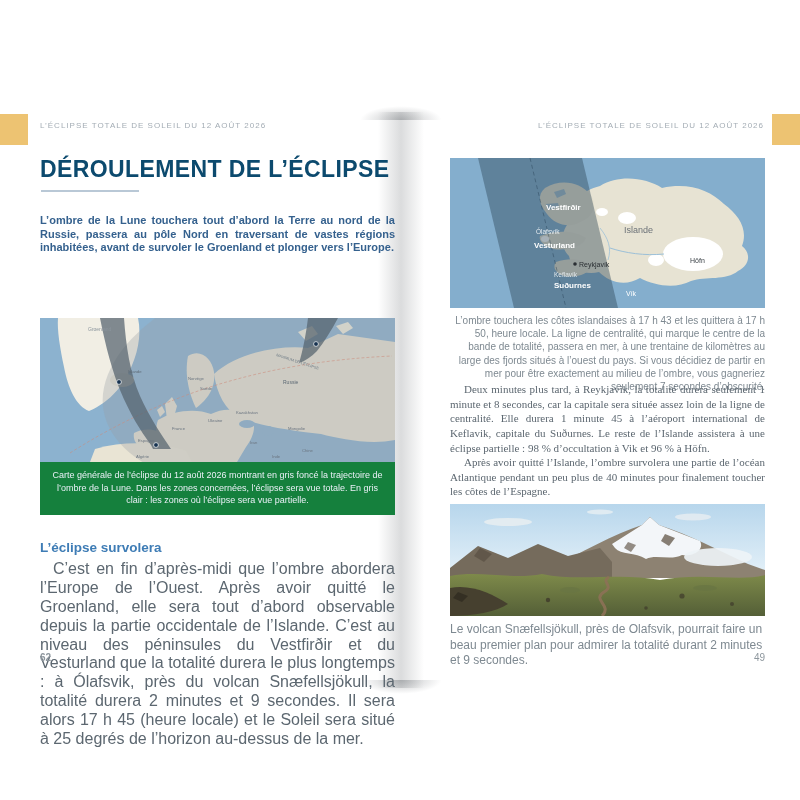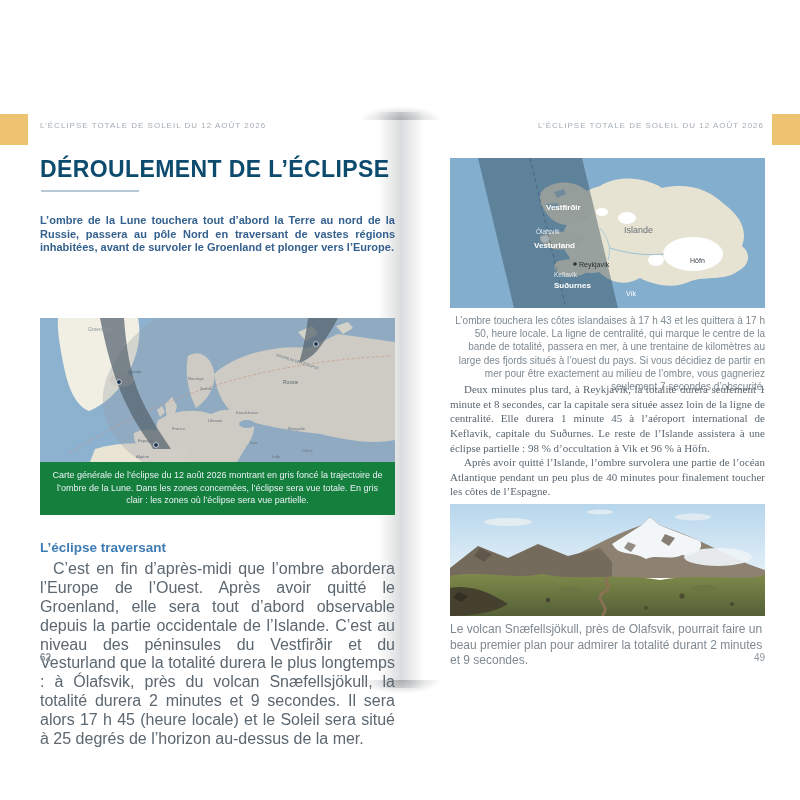--- a/index.html
+++ b/index.html
@@ -144,21 +144,21 @@
       <text x="248" y="112" font-size="4.2" fill="#6b7580">Mongolie</text>
       <text x="262" y="134" font-size="4.2" fill="#6b7580">Chine</text>
       <text x="210" y="126" font-size="4.2" fill="#6b7580">Iran</text>
       <text x="232" y="140" font-size="4.2" fill="#6b7580">Inde</text>
       <text x="236" y="38" font-size="3.8" fill="#5a6a78" opacity="0.8" transform="rotate(18 236 38)">MAXIMUM DE L’ÉCLIPSE</text>
     </svg>
   </div>
 
   <div class="map-caption">Carte générale de l’éclipse du 12 août 2026 montrant en gris foncé la trajectoire de l’ombre de la Lune. Dans les zones concernées, l’éclipse sera vue totale. En gris clair : les zones où l’éclipse sera vue partielle.</div>
 
-  <div class="section-heading">L’éclipse traversant</div>
+  <div class="section-heading">L’éclipse survolera</div>
 
   <div class="body-txt body-left">
     <p>C’est en fin d’après-midi que l’ombre abordera l’Europe de l’Ouest. Après avoir quitté le Groenland, elle sera tout d’abord observable depuis la partie occidentale de l’Islande. C’est au niveau des péninsules du Vestfirðir et du Vesturland que la totalité durera le plus longtemps : à Ólafsvik, près du volcan Snæfellsjökull, la totalité durera 2 minutes et 9 secondes. Il sera alors 17 h 45 (heure locale) et le Soleil sera situé à 25 degrés de l’horizon au-dessus de la mer.</p>
   </div>
 
   <div class="pagenum lft">62</div>
 </div>
 
 <div class="col-right">
 

